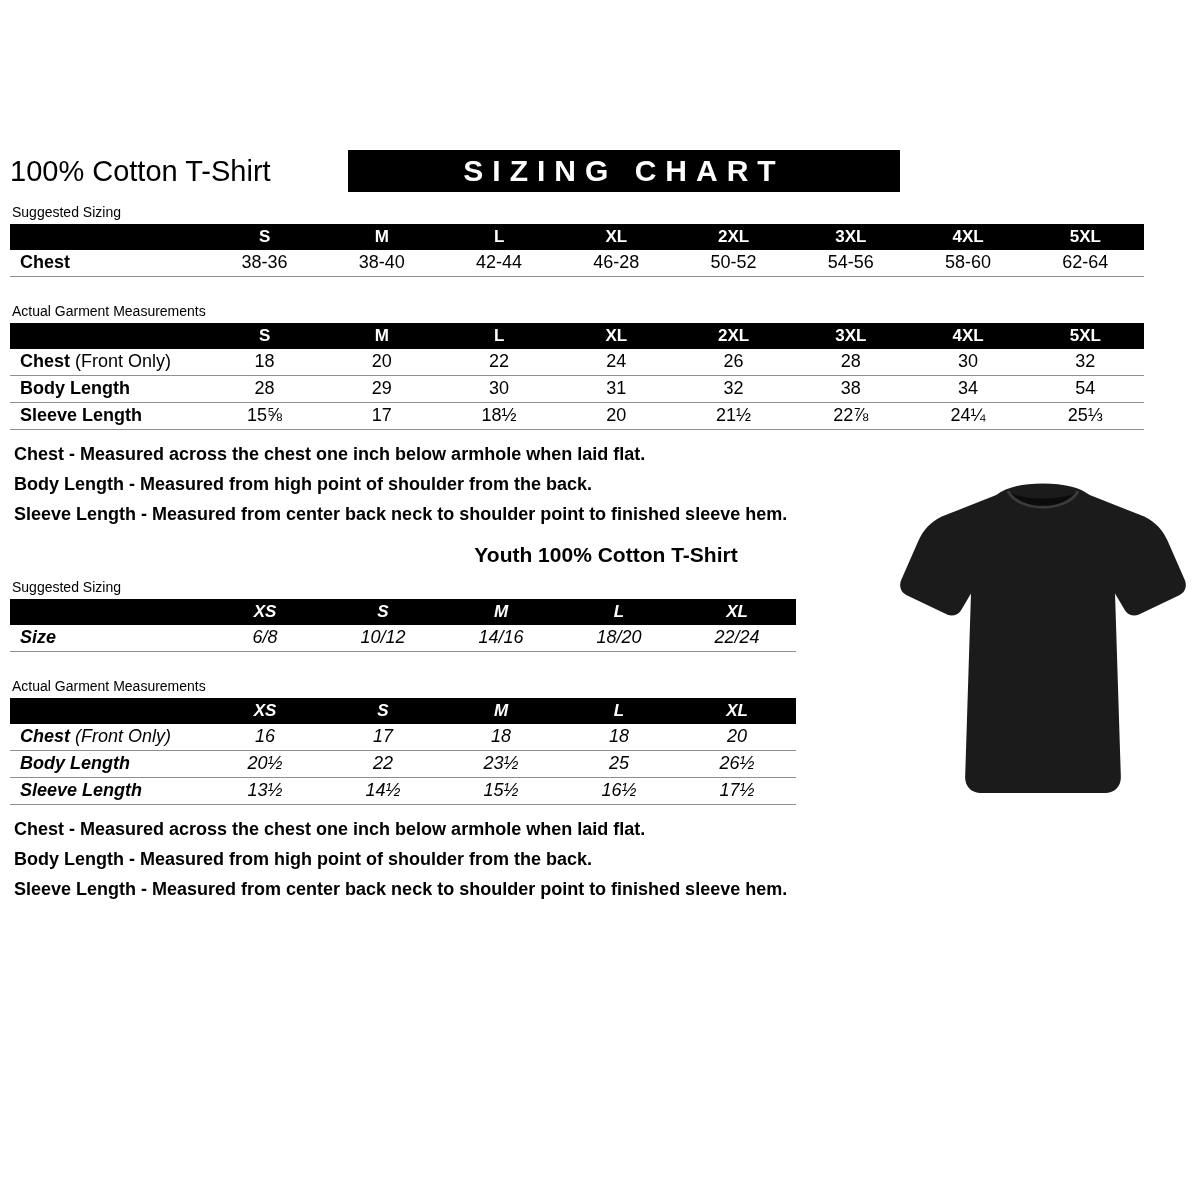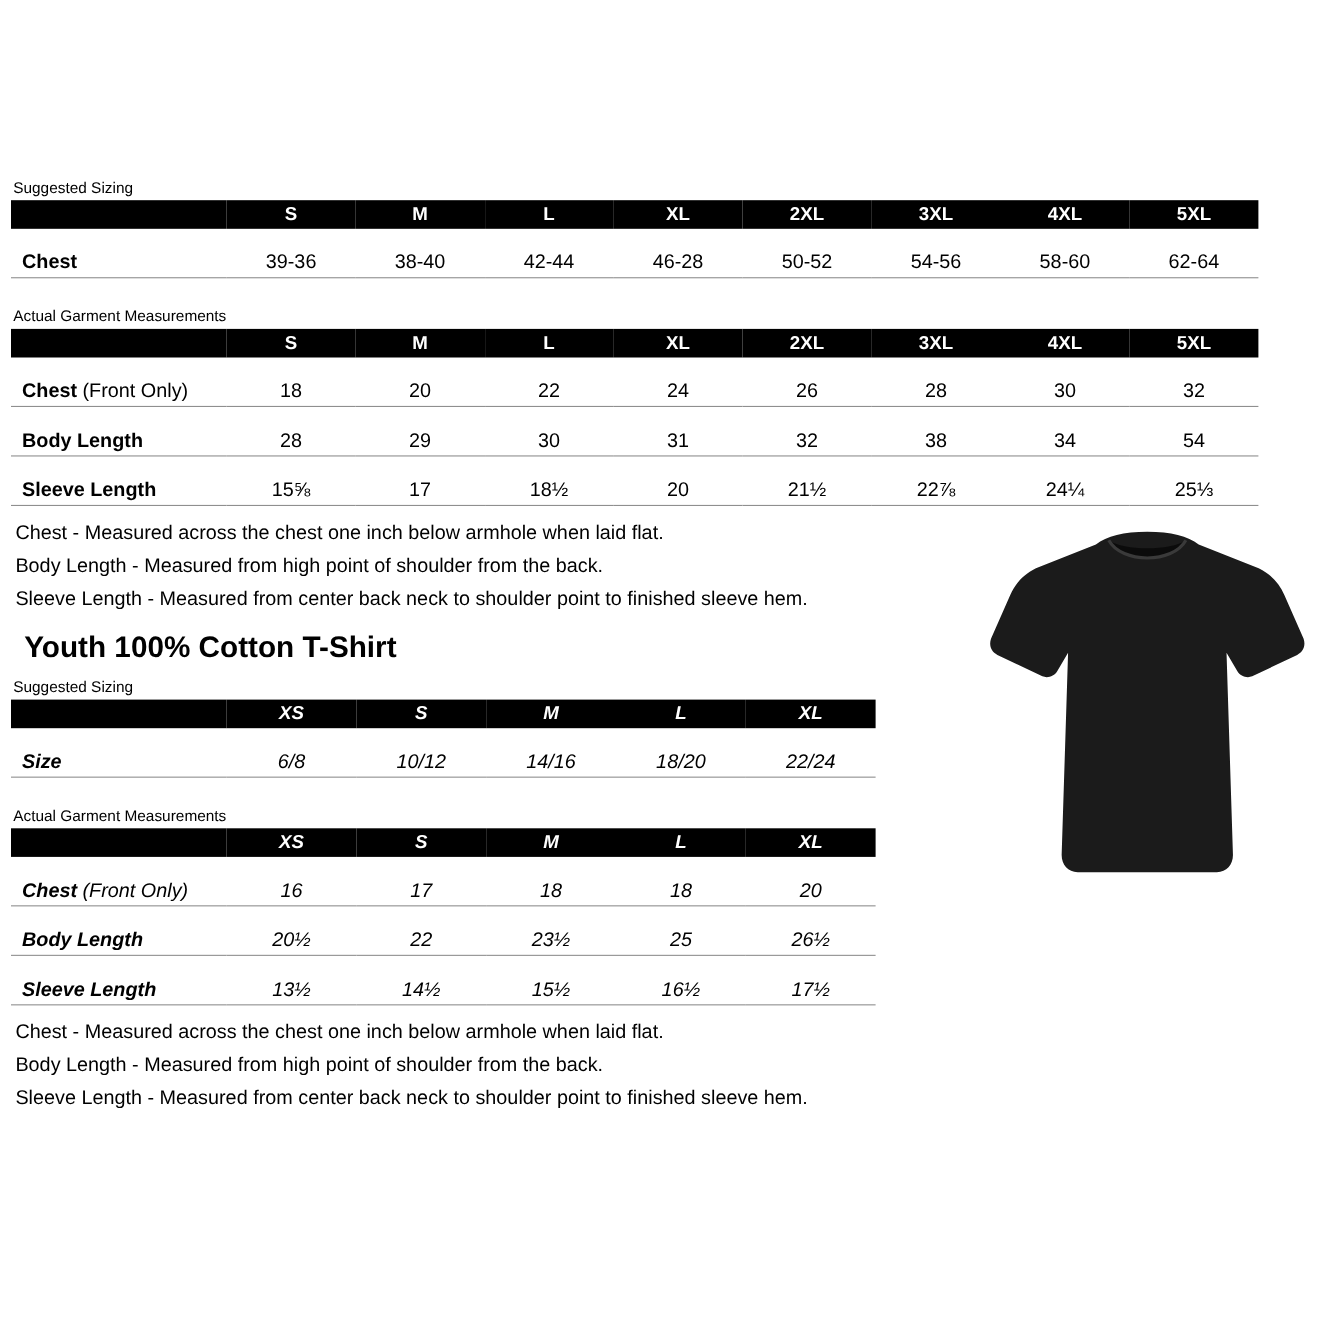--- a/index.html
+++ b/index.html
@@ -19,35 +19,39 @@
   .section-label.tight{margin-top:26px;}
   table.tbl{border-collapse:collapse;table-layout:fixed;margin-top:2px;}
   table.tbl.adult{width:1134px;}
   table.tbl.youth{width:786px;font-style:italic;}
   col.c-label{width:196px;}
   .tbl th{
     background:#000;color:#fff;font-weight:bold;font-size:17px;
     padding:3px 0;text-align:center;
   }
   .tbl td{
-    text-align:center;font-size:18px;padding:20px 0 3px 0;
+    text-align:center;font-size:18px;padding:2px 0 3px 0;
     border-bottom:1px solid #8f8f8f;
   }
   .tbl td.lbl{text-align:left;padding-left:10px;}
   .b{font-weight:bold;}
-  .notes{margin-top:14px;margin-left:4px;}
+  .notes{margin-top:14px;margin-left:4px;font-weight:bold;}
   .note-line{font-size:18px;margin:9px 0;}
-  .youth-title{font-size:27px;font-weight:bold;margin:18px 0 2px 12px;}
+  .youth-title{font-size:21px;font-weight:bold;margin:18px 0 2px 12px;text-align:center;}
   .tshirt-wrap{position:absolute;left:897px;top:476px;width:292px;height:338px;}
 </style>
 </head>
 <body>
 
 <div class="content">
 
+  <div class="hdr-row">
+    <div class="title">100% Cotton T-Shirt</div>
+    <div class="banner">SIZING CHART</div>
+  </div>
 
   <div class="section-label">Suggested Sizing</div>
 
   <table class="tbl adult">
     <colgroup>
         <col class="c-label">
         <col span="8">
       </colgroup>
     <thead>
       <tr>
@@ -58,21 +62,21 @@
         <th>XL</th>
         <th>2XL</th>
         <th>3XL</th>
         <th>4XL</th>
         <th>5XL</th>
       </tr>
     </thead>
     <tbody>
       <tr>
         <td class="lbl"><span class="b">Chest</span></td>
-        <td>39-36</td>
+        <td>38-36</td>
         <td>38-40</td>
         <td>42-44</td>
         <td>46-28</td>
         <td>50-52</td>
         <td>54-56</td>
         <td>58-60</td>
         <td>62-64</td>
       </tr>
     </tbody>
   </table>

